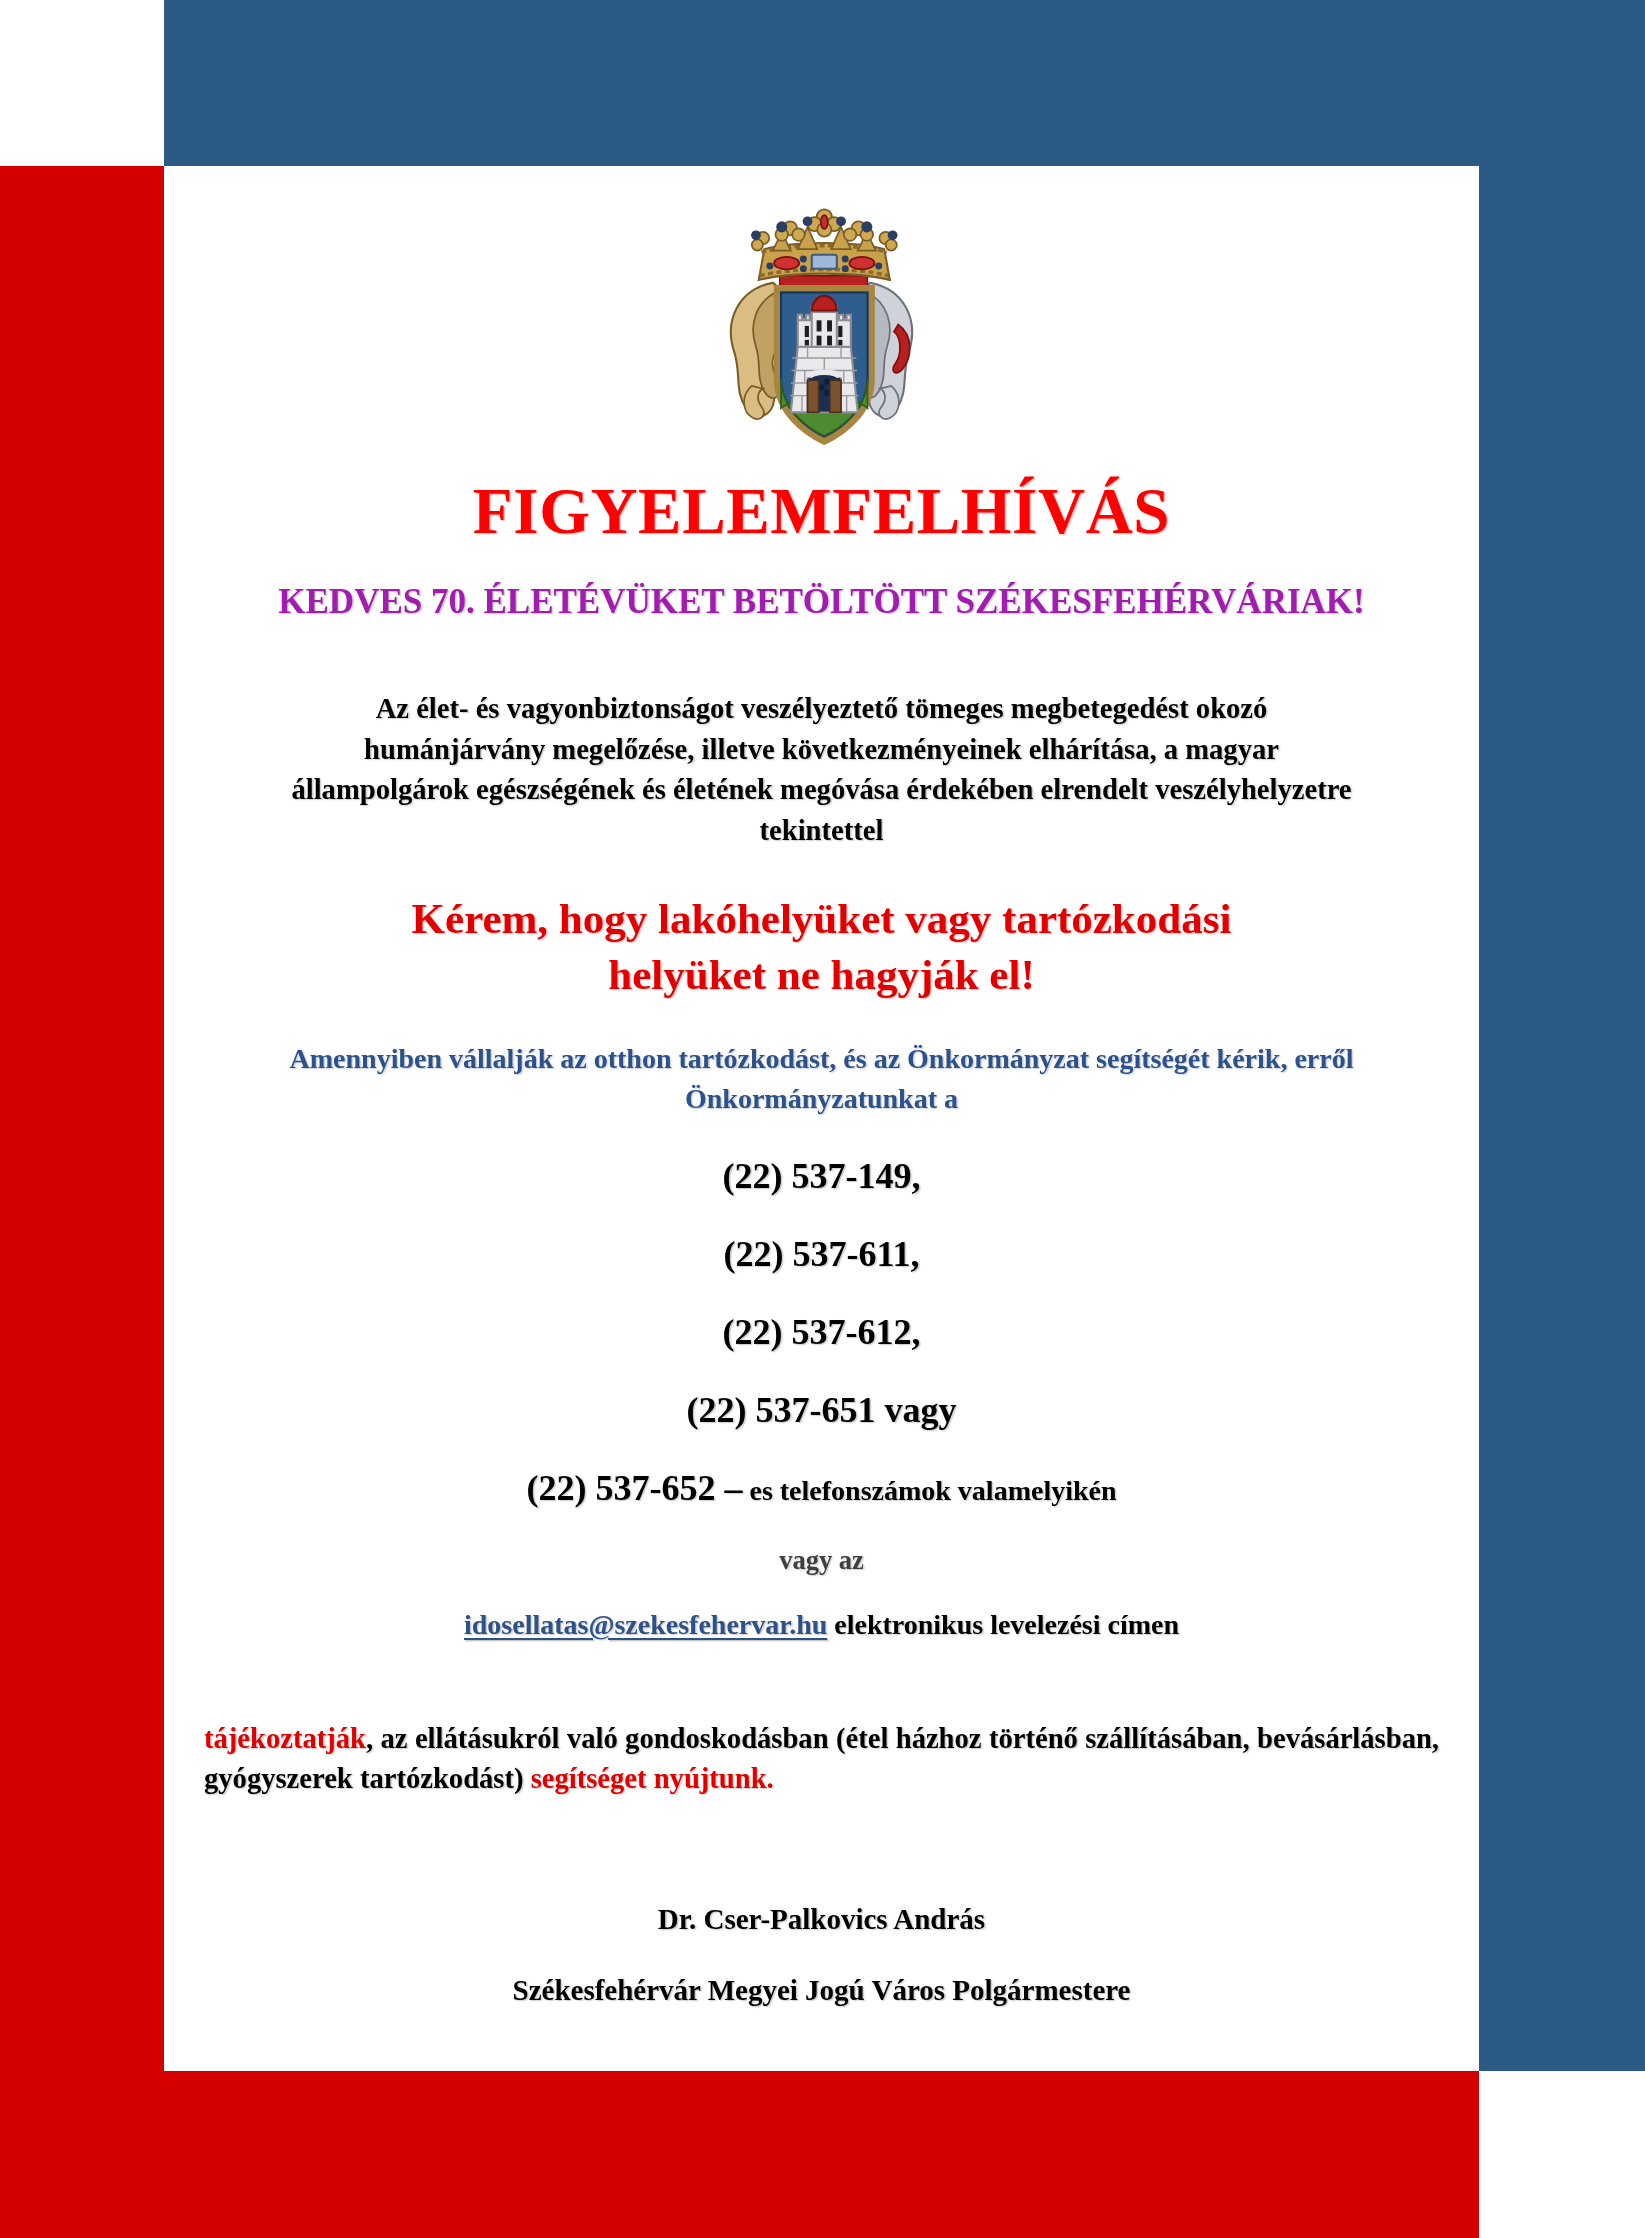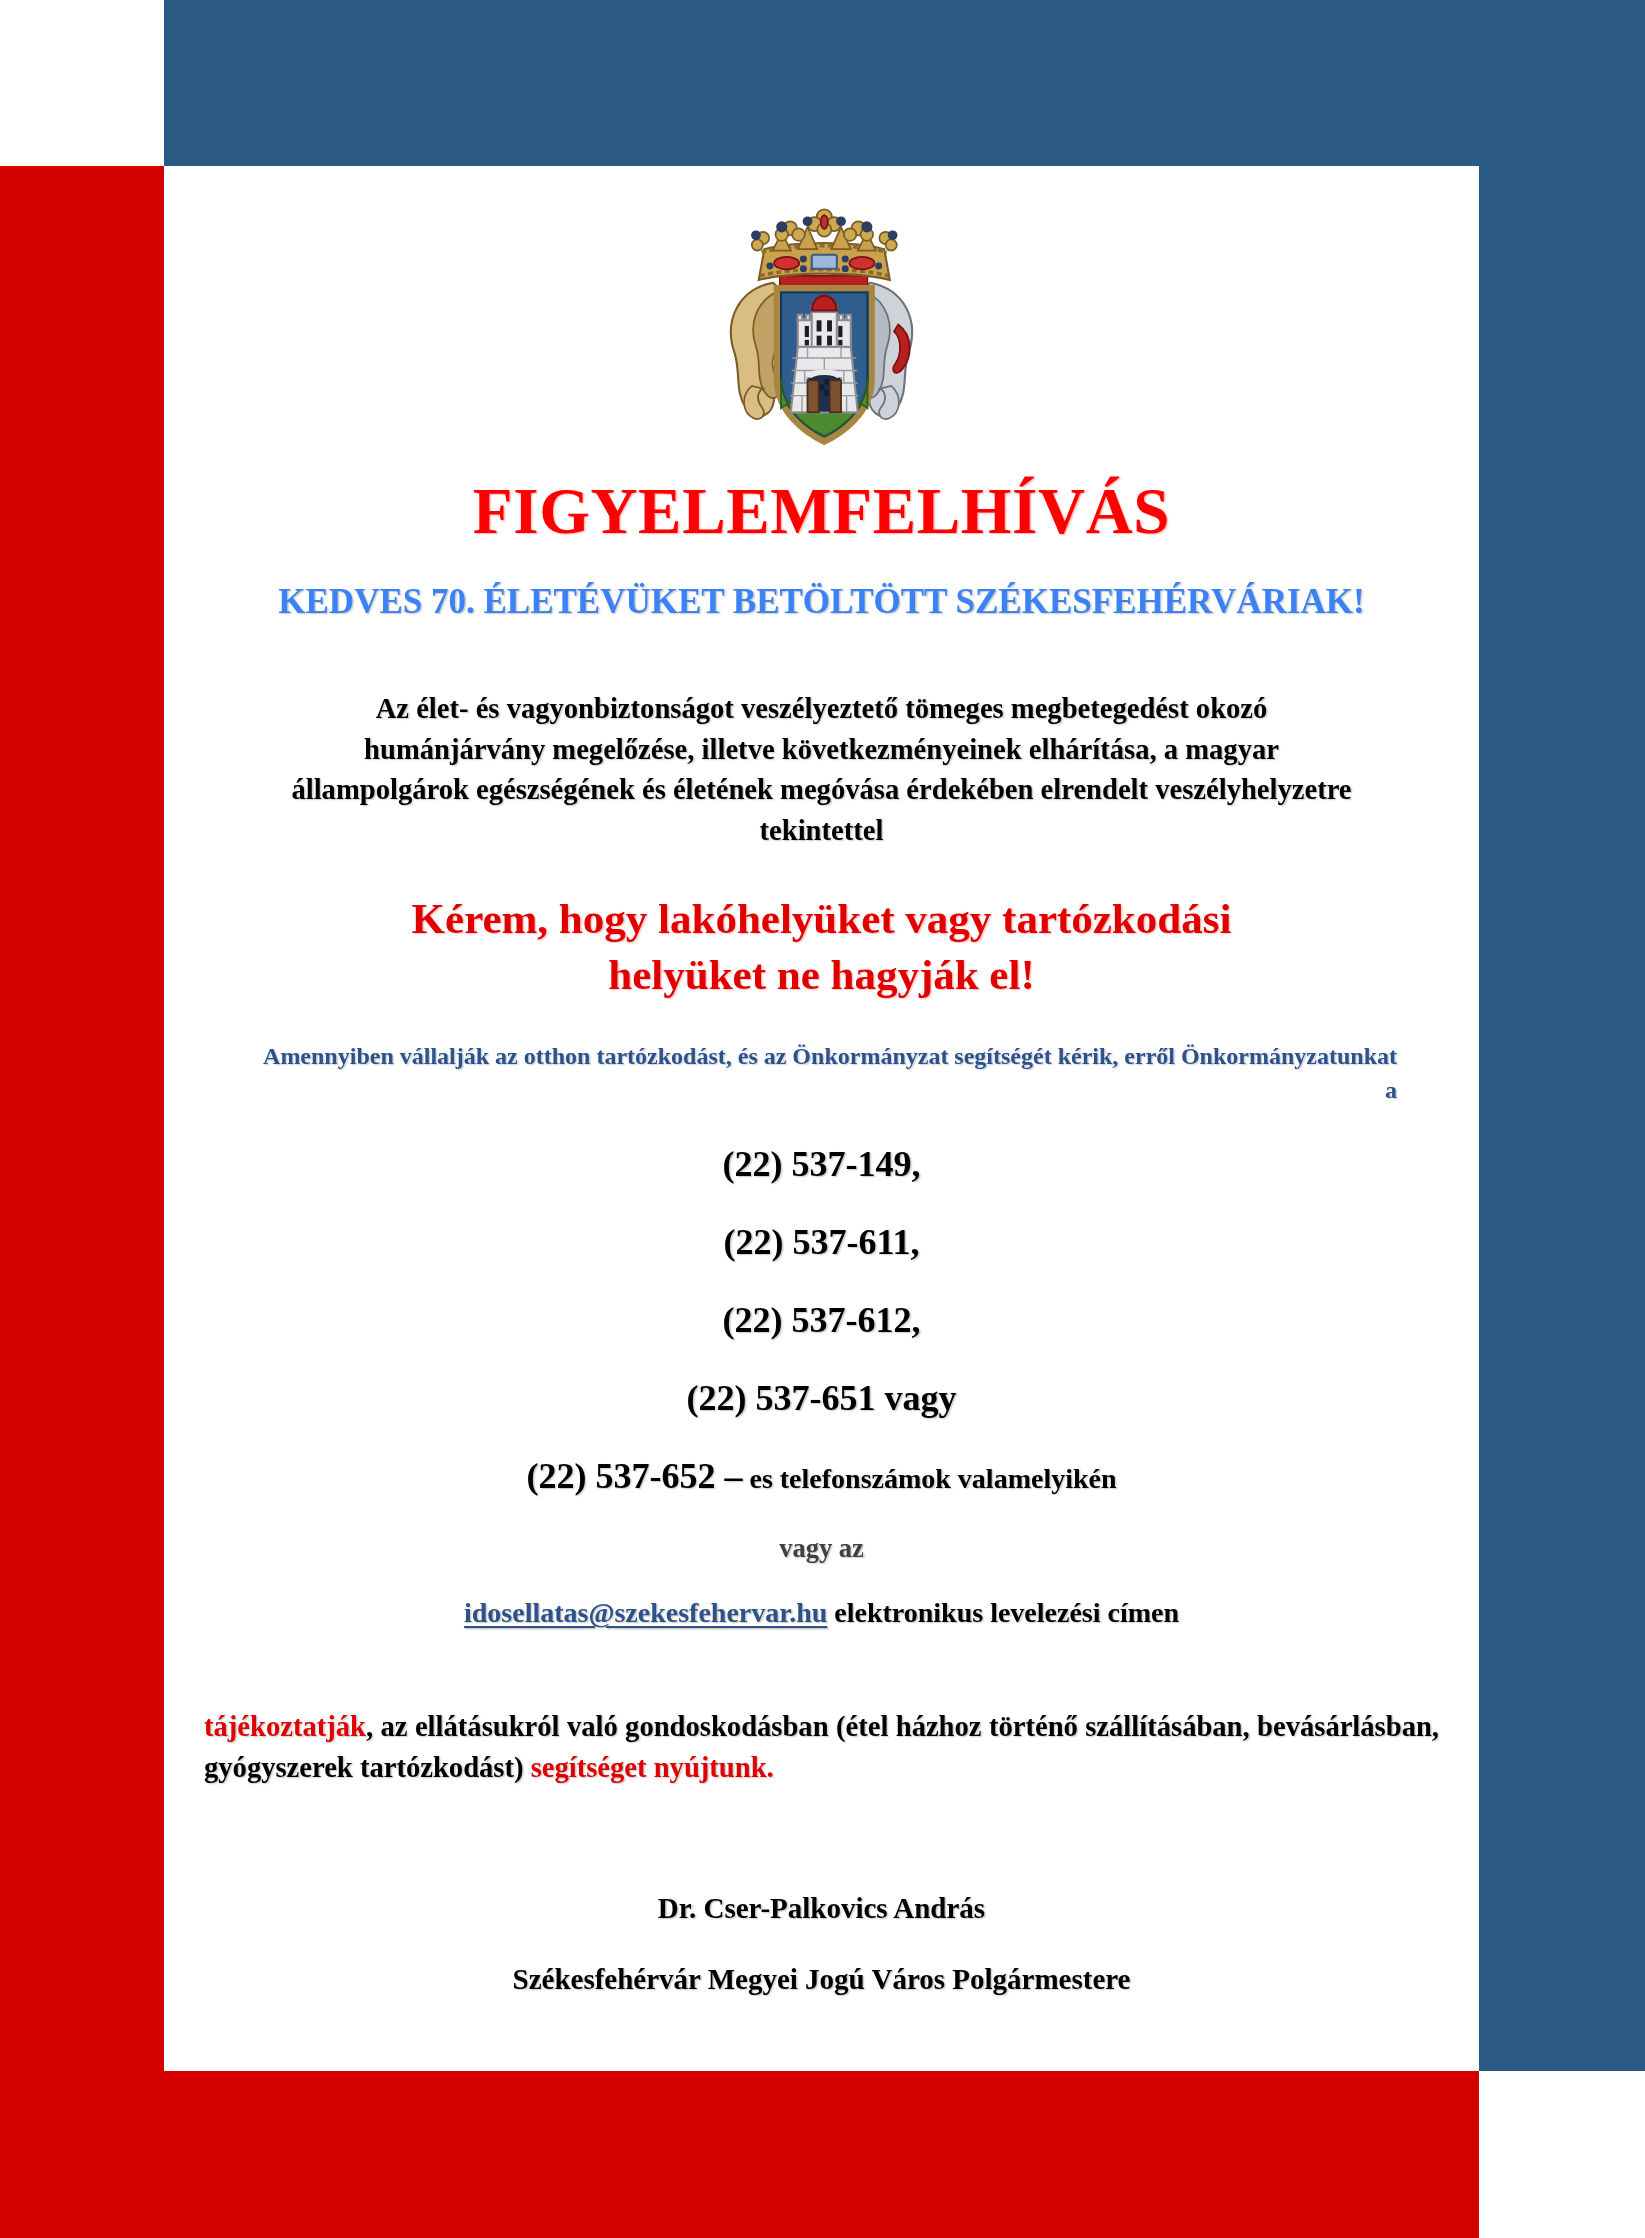--- a/index.html
+++ b/index.html
@@ -82,21 +82,21 @@
     color: #ff0000;
     font-family: "Liberation Serif", serif;
     font-weight: bold;
     font-size: 65px;
     letter-spacing: 0.7px;
     margin: 24px 0 0 0;
     text-shadow: 1.4px 1.4px 1.4px rgba(255,120,120,0.55);
   }
   .subtitle {
     text-align: center;
-    color: #3b82f6;
+    color: #a21caf;
     font-weight: bold;
     font-size: 35px;
     margin: 33px 0 0 0;
     text-shadow: 1.4px 1.4px 1.4px rgba(150,150,150,0.5);
   }
   .lead {
     text-align: center;
     color: #000000;
     font-weight: bold;
     font-size: 28.6px;
@@ -107,24 +107,24 @@
   .plea {
     text-align: center;
     color: #e00000;
     font-weight: bold;
     font-size: 43px;
     line-height: 1.30;
     margin: 40px 139px 0 139px;
     text-shadow: 1.4px 1.4px 1.4px rgba(255,140,140,0.55);
   }
   .blue-note {
-    text-align: right;
+    text-align: center;
     color: #2d5189;
     font-weight: bold;
-    font-size: 24px;
+    font-size: 28px;
     line-height: 1.42;
     margin: 36px 42px 0 42px;
     text-shadow: 1.4px 1.4px 1.4px rgba(150,160,190,0.5);
   }
   .phone {
     text-align: center;
     color: #000000;
     font-weight: bold;
     font-size: 36px;
     margin: 36px 0 0 0;

